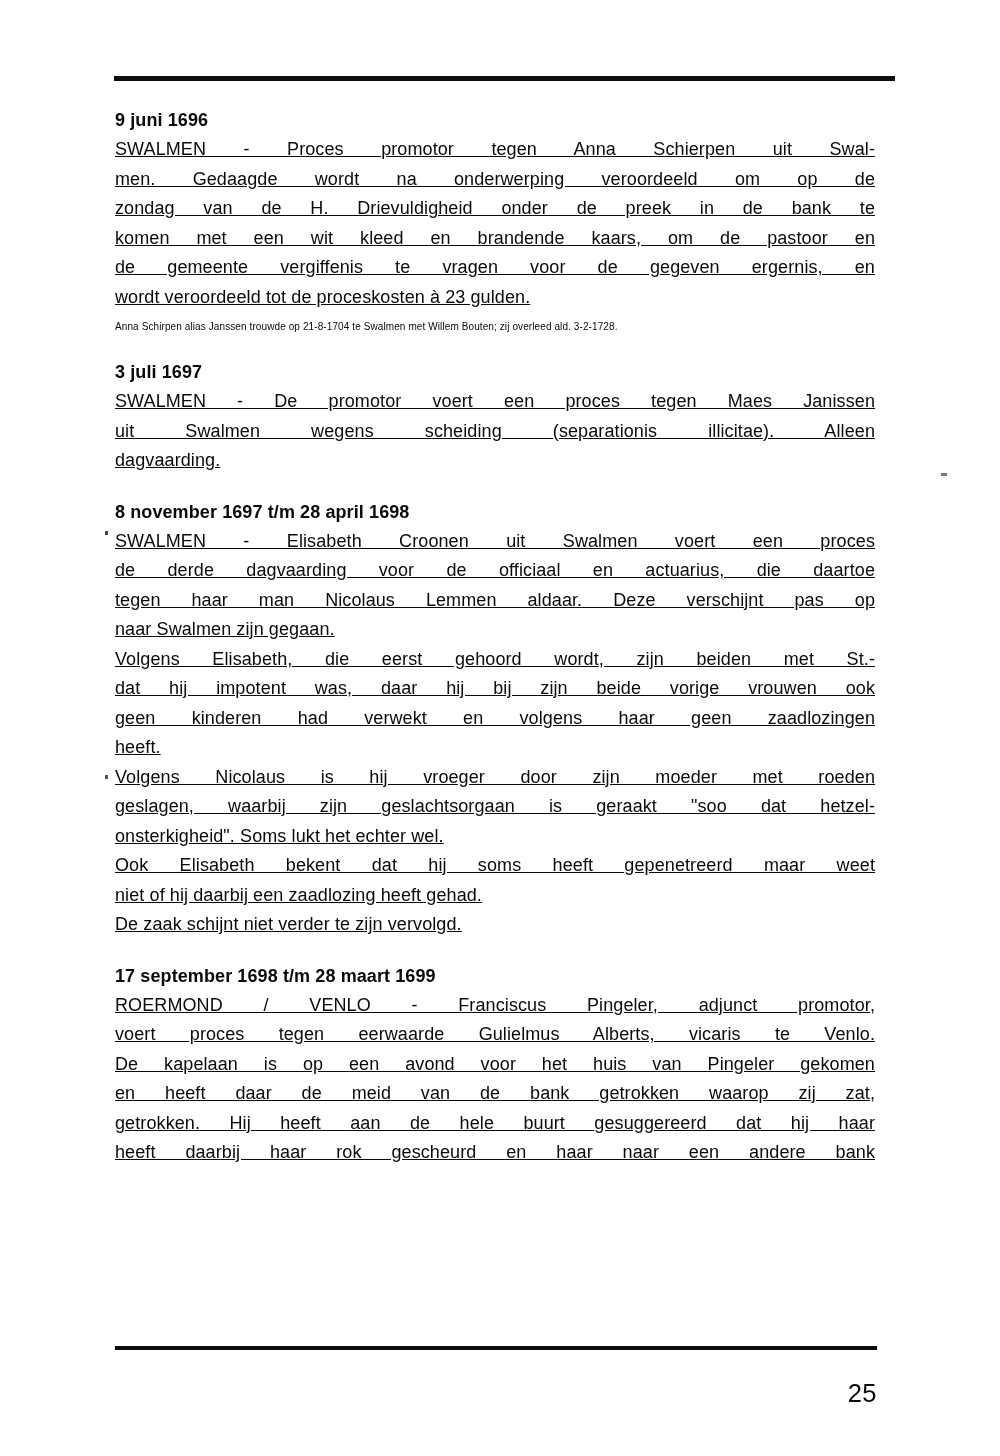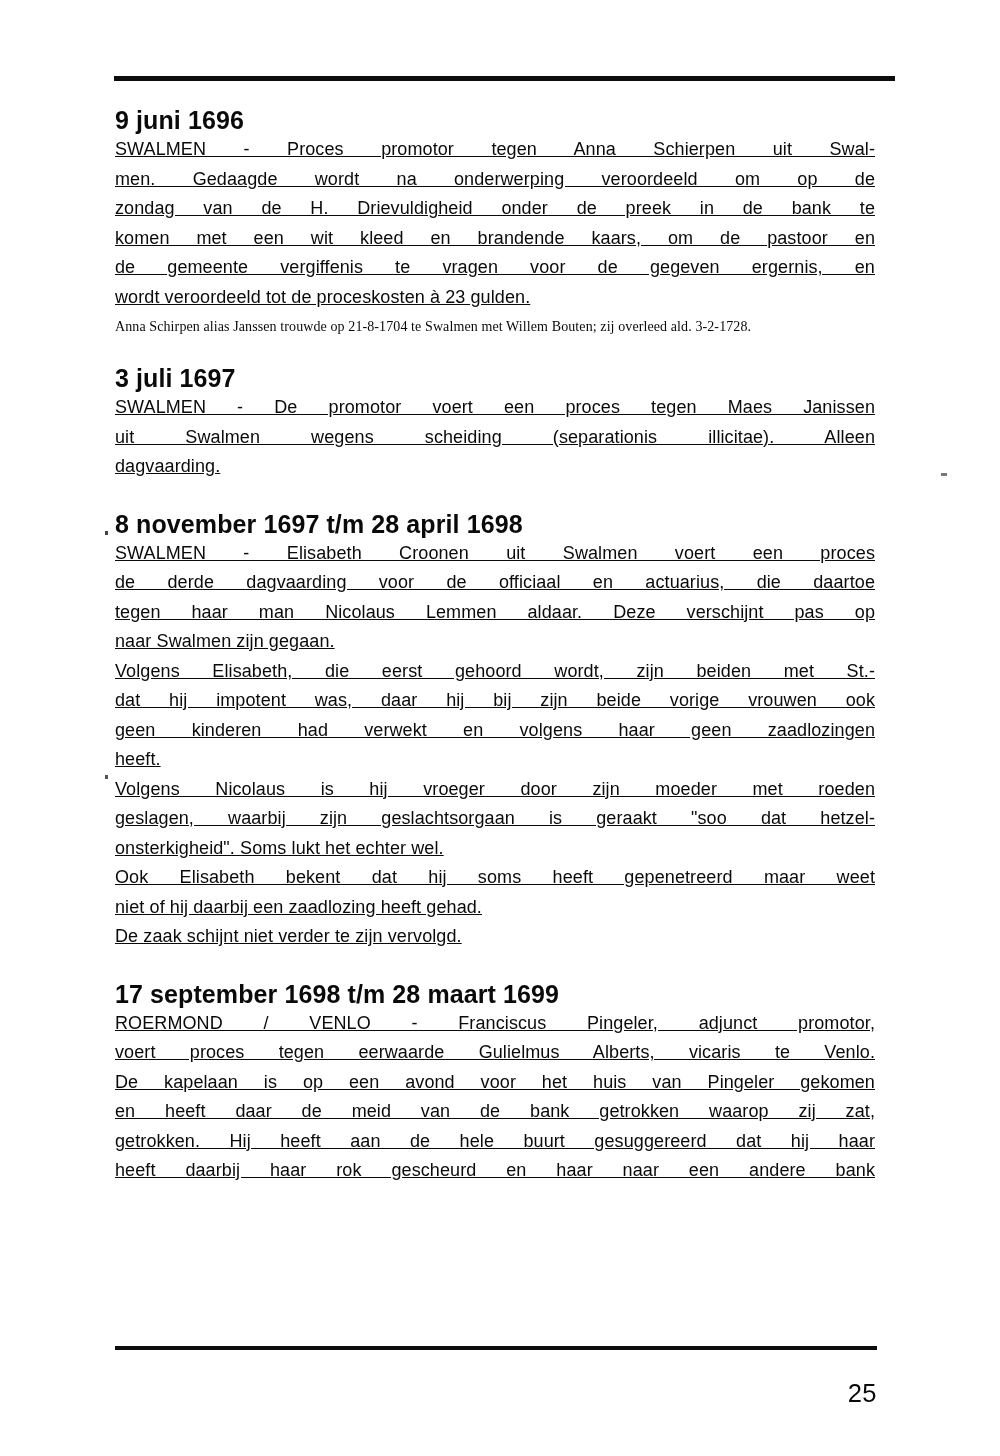--- a/index.html
+++ b/index.html
@@ -32,25 +32,25 @@
     width: 762px;
     height: 4px;
   }
   .content {
     position: absolute;
     left: 115px;
     top: 105px;
     width: 760px;
   }
   .entry + .entry {
-    margin-top: 27px;
+    margin-top: 21px;
   }
   .entry-heading {
     margin: 0;
-    font-size: 25px;
+    font-size: 18px;
     line-height: 30px;
     font-weight: bold;
     letter-spacing: 0.1px;
     text-align: left;
   }
   .para {
     margin: 0;
   }
   .line {
     font-size: 18px;
@@ -59,22 +59,22 @@
     text-align: justify;
     text-align-last: justify;
     text-decoration: underline;
   }
   .line.last {
     text-align: left;
     text-align-last: left;
   }
   .footnote {
     margin-top: 6px;
-    font-family: Liberation Serif, serif;
-    font-size: 14px;
+    font-family: Liberation Sans, sans-serif;
+    font-size: 10px;
     line-height: 18px;
     letter-spacing: 0.1px;
     white-space: nowrap;
   }
   .page-number {
     position: absolute;
     top: 1378px;
     right: 123px;
     font-size: 25.5px;
     line-height: 30px;

